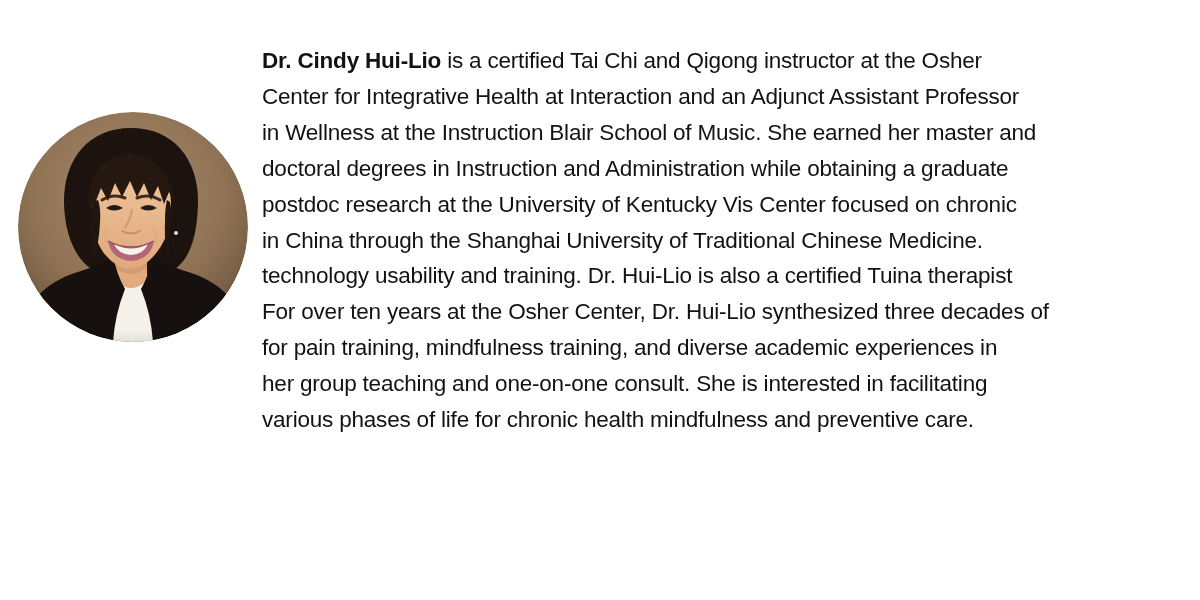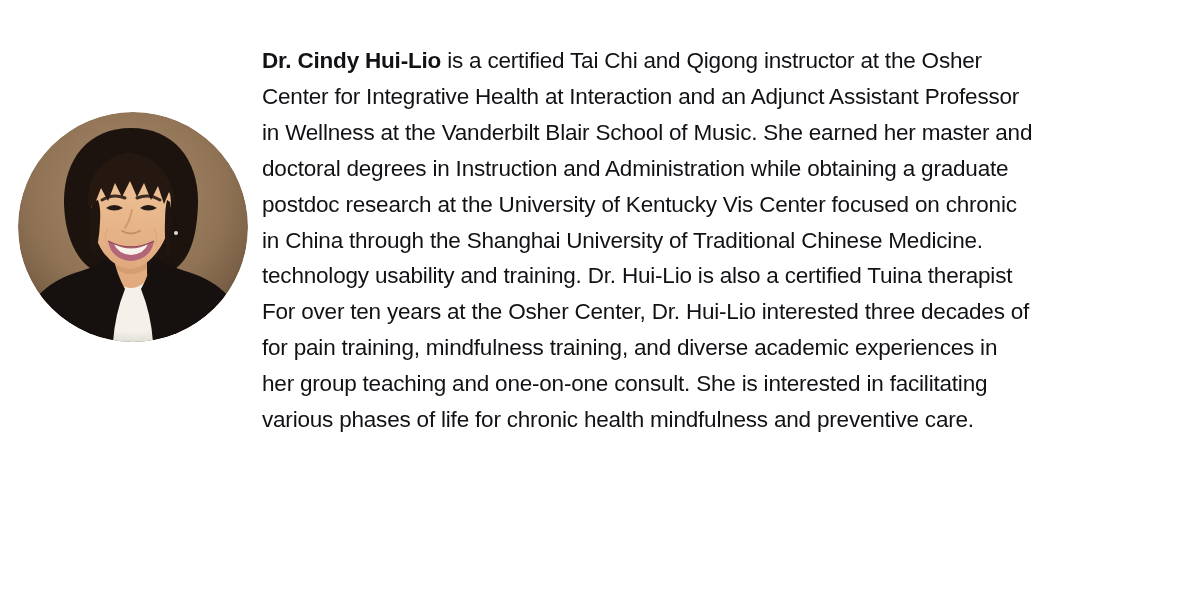--- a/index.html
+++ b/index.html
@@ -101,25 +101,25 @@
 
         <rect width="230" height="230" fill="url(#vin)"></rect>
       </g>
     </svg>
   </div>
 
   <div class="bio" style="color: rgb(18, 18, 22);">
     <div class="bio-line"><strong>Dr. Cindy Hui-Lio</strong><span> is a certified Tai Chi and Qigong instructor at the Osher</span></div>
     <div id="bio-lines">
         <div class="bio-line">Center for Integrative Health at Interaction and an Adjunct Assistant Professor</div>
-        <div class="bio-line">in Wellness at the Vanderbilt Blair School of Music. She earned her master and</div>
+        <div class="bio-line">in Wellness at the Instruction Blair School of Music. She earned her master and</div>
         <div class="bio-line">doctoral degrees in Instruction and Administration while obtaining a graduate</div>
         <div class="bio-line">postdoc research at the University of Kentucky Vis Center focused on chronic</div>
         <div class="bio-line">in China through the Shanghai University of Traditional Chinese Medicine.</div>
         <div class="bio-line">technology usability and training. Dr. Hui-Lio is also a certified Tuina therapist</div>
-        <div class="bio-line">For over ten years at the Osher Center, Dr. Hui-Lio interested three decades of</div>
+        <div class="bio-line">For over ten years at the Osher Center, Dr. Hui-Lio synthesized three decades of</div>
         <div class="bio-line">for pain training, mindfulness training, and diverse academic experiences in</div>
         <div class="bio-line">her group teaching and one-on-one consult. She is interested in facilitating</div>
         <div class="bio-line">various phases of life for chronic health mindfulness and preventive care.</div>
       </div>
   </div>
 
 </div>
 
 </body></html>

